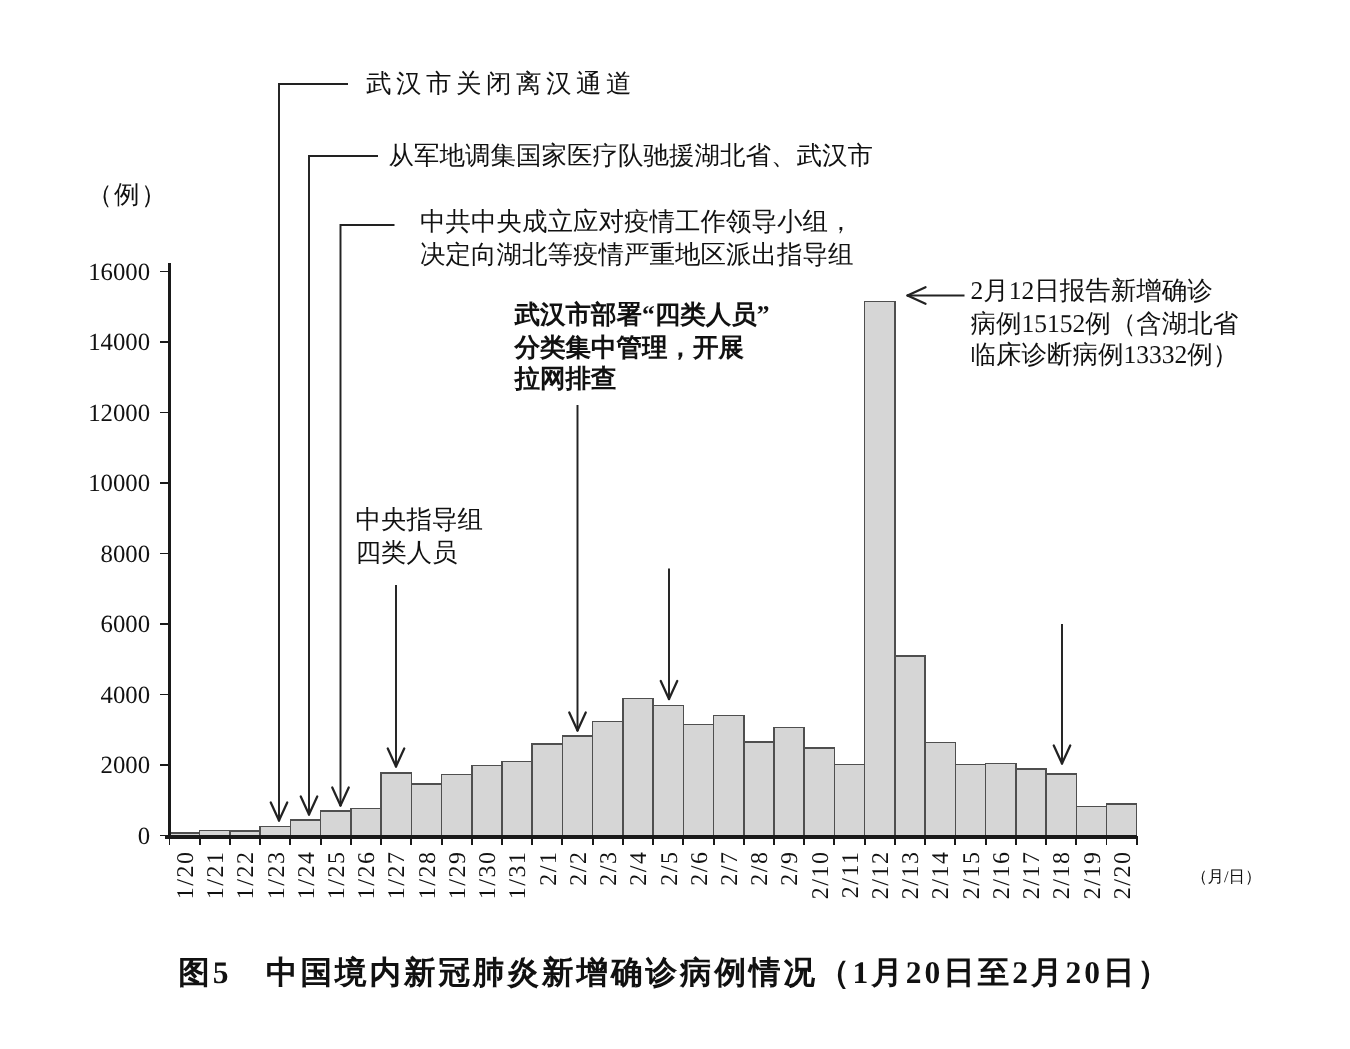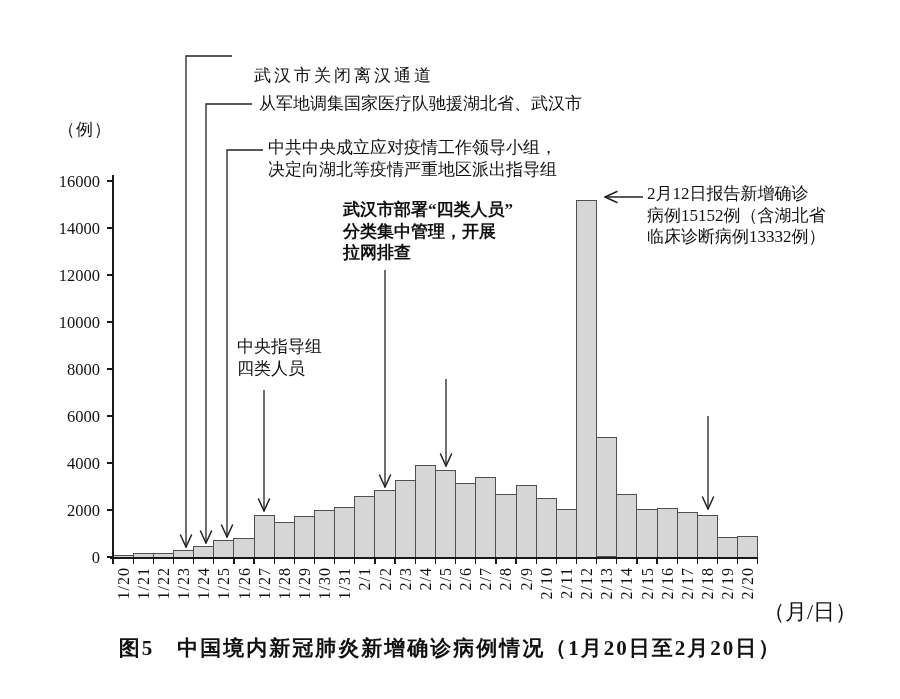--- a/index.html
+++ b/index.html
@@ -4,21 +4,21 @@
 <style>
   html,body{margin:0;padding:0;background:#ffffff;}
   body{width:900px;height:699px;overflow:hidden;}
   .figure{position:relative;width:900px;height:699px;background:#ffffff;
           font-family:"Liberation Serif","DejaVu Serif",serif;color:#111;}
   #chart-svg{position:absolute;left:0;top:0;width:900px;height:699px;}
   #chart-svg text{font-family:"Liberation Serif","DejaVu Serif",serif;fill:#111;}
   #chart-svg text.ytick{font-size:16.5px;}
   #chart-svg text.xtick{font-size:16px;letter-spacing:1px;}
   .y-unit{position:absolute;left:58px;top:118px;font-size:17px;letter-spacing:1px;}
-  .x-unit{position:absolute;left:763px;top:577px;font-size:22px;margin-top:20px;}
+  .x-unit{position:absolute;left:794px;top:577px;font-size:11px;}
   .caption{position:absolute;left:0;top:634px;width:100%;text-align:center;
            font-weight:bold;font-size:21px;letter-spacing:2px;}
   .ann{position:absolute;font-size:17px;line-height:21.5px;white-space:pre;color:#111;}
   .ann.wide{letter-spacing:3px;}
 </style>
 </head>
 <body>
 
 <div class="figure" id="figure-root">
   <div class="y-unit">（例）</div>
@@ -160,23 +160,23 @@
       <line x1="446" y1="466" x2="451.5" y2="454.0" stroke="#222222" stroke-width="1.5" stroke-linecap="round"></line>
       <polyline points="643,197 605,197" fill="none" stroke="#222222" stroke-width="1.3"></polyline>
       <line x1="605" y1="197" x2="617.0" y2="191.5" stroke="#222222" stroke-width="1.5" stroke-linecap="round"></line>
       <line x1="605" y1="197" x2="617.0" y2="202.5" stroke="#222222" stroke-width="1.5" stroke-linecap="round"></line>
       <polyline points="708,416 708,509" fill="none" stroke="#222222" stroke-width="1.3"></polyline>
       <line x1="708" y1="509" x2="702.5" y2="497.0" stroke="#222222" stroke-width="1.5" stroke-linecap="round"></line>
       <line x1="708" y1="509" x2="713.5" y2="497.0" stroke="#222222" stroke-width="1.5" stroke-linecap="round"></line>
     </svg>
   <div class="x-unit">（月/日）</div>
   <div class="caption">图5　中国境内新冠肺炎新增确诊病例情况（1月20日至2月20日）</div>
-<div class="ann wide" style="left: 254px; top: 45px; margin-top: 20px;">武汉市关闭离汉通道</div>
+<div class="ann wide" style="left: 244px; top: 45px;">武汉市关闭离汉通道</div>
     <div class="ann" style="left: 259px; top: 93px;">从军地调集国家医疗队驰援湖北省、武汉市</div>
-    <div class="ann" style="left: 268px; top: 137px;">中共中央成立应对疫情工作领导小组，
+    <div class="ann" style="left: 280px; top: 137px;">中共中央成立应对疫情工作领导小组，
 决定向湖北等疫情严重地区派出指导组</div>
     <div class="ann" style="left: 343px; top: 199px; font-weight: bold;">武汉市部署“四类人员”
 分类集中管理，开展
 拉网排查</div>
     <div class="ann" style="left: 237px; top: 336px;">中央指导组
 四类人员</div>
     <div class="ann" style="left: 647px; top: 183px;">2月12日报告新增确诊
 病例15152例（含湖北省
 临床诊断病例13332例）</div>
   </div>

